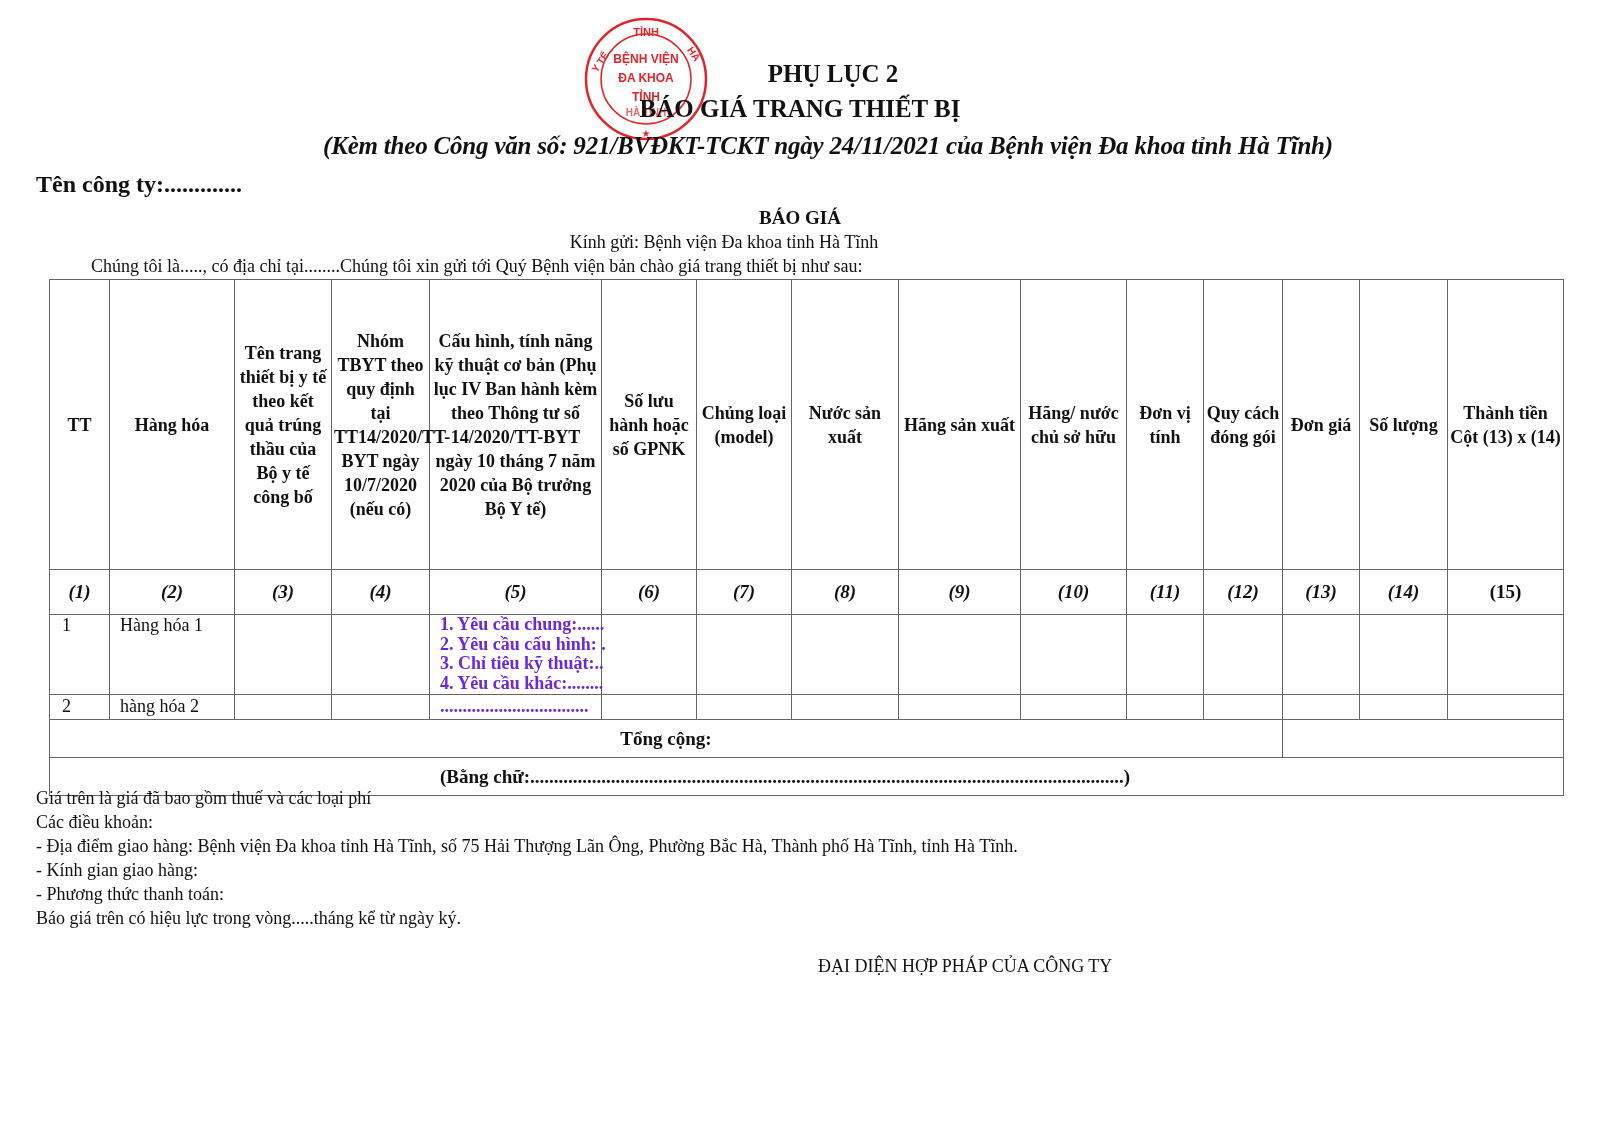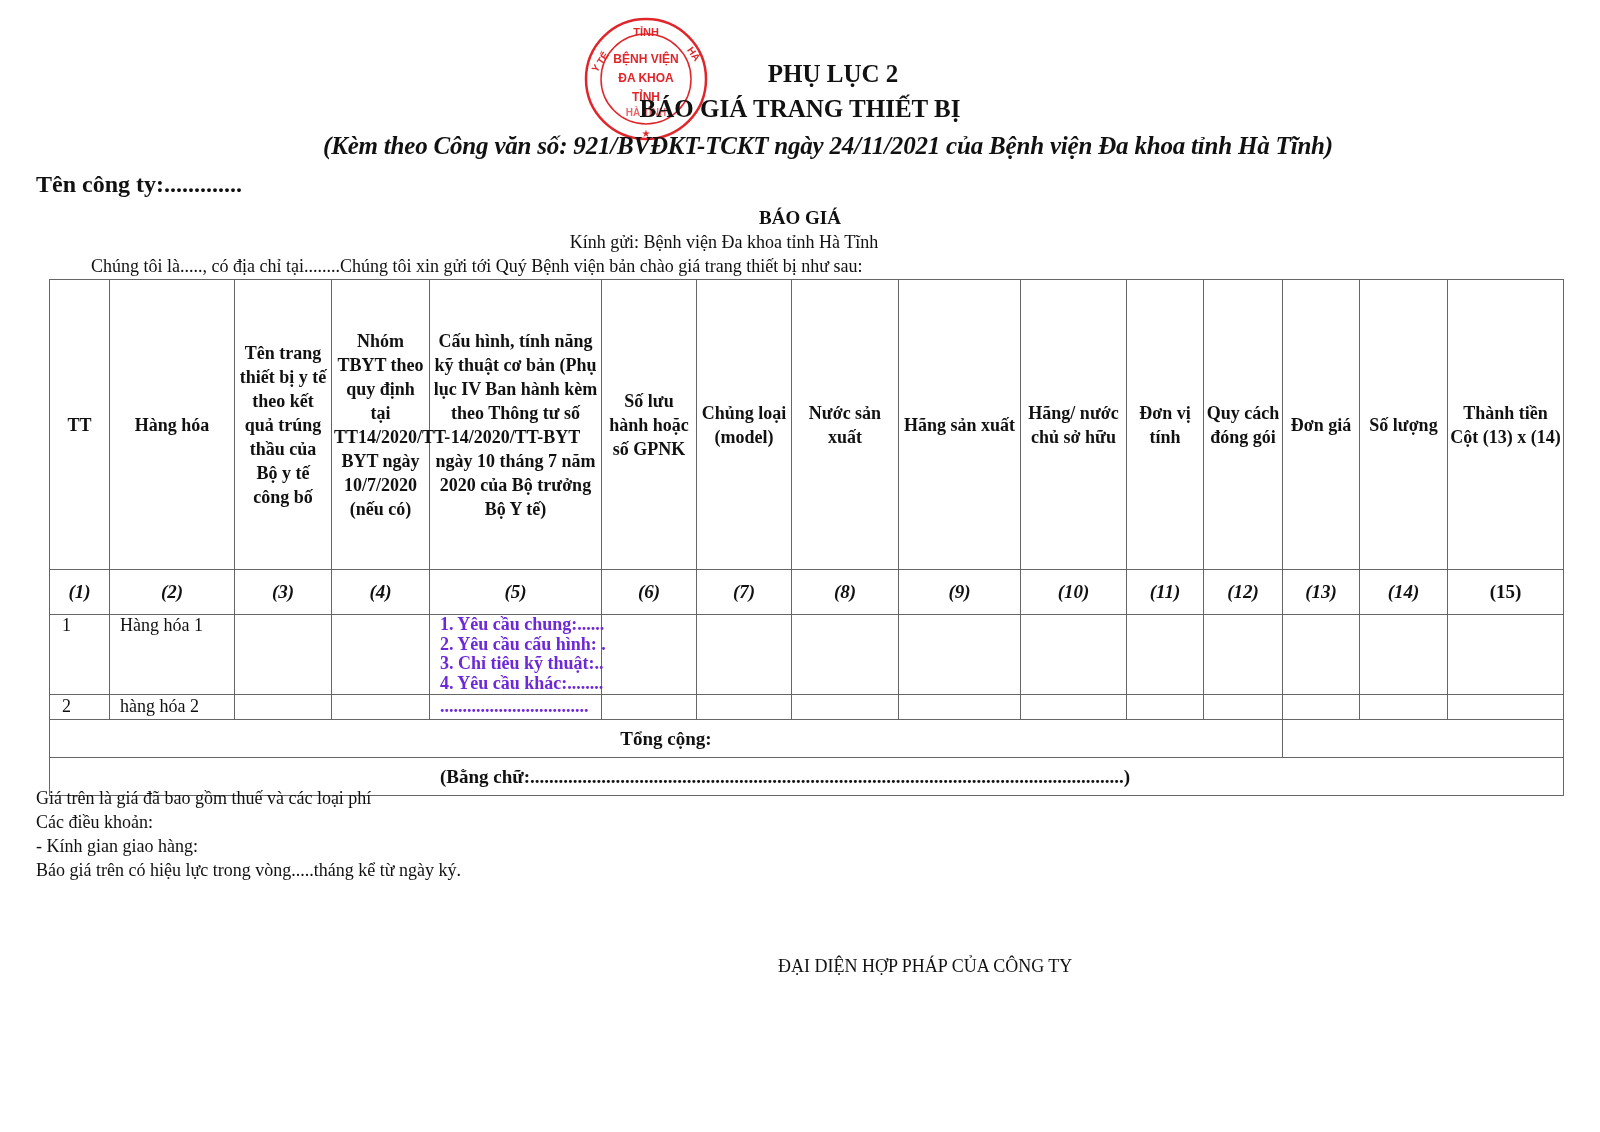--- a/index.html
+++ b/index.html
@@ -29,21 +29,21 @@
   .cell-tt { padding-left: 12px !important; }
   .cell-name { padding-left: 10px !important; }
   .spec-list { font-size: 14.5px; line-height: 19.5px; padding-left: 10px !important; color: #6d28d9; font-weight: bold; }
   .spec-list div { white-space: nowrap; }
   tr.total-row { height: 38px; }
   tr.total-row td.total-label { text-align: center; font-weight: bold; font-size: 19px; }
   tr.words-row { height: 38px; }
   tr.words-row td { font-weight: bold; font-size: 19px; padding-left: 390px; }
 
   .notes { left: 36px; top: 786px; font-size: 18px; line-height: 24px; }
-  .signature { left: 778px; top: 956px; font-size: 18px; }
+  .signature { left: 818px; top: 956px; font-size: 18px; }
 
   .stamp { left: 583px; top: 16px; width: 126px; height: 126px; }
 </style>
 </head>
 <body>
 
 <svg class="abs stamp" viewBox="0 0 126 126">
   <circle cx="63" cy="63" r="60" fill="none" stroke="#e0262b" stroke-width="2.5"></circle>
   <circle cx="63" cy="63" r="45" fill="none" stroke="#e0262b" stroke-width="1.5"></circle>
   <text x="63" y="20" text-anchor="middle" font-family="Liberation Sans, sans-serif" font-size="11" font-weight="bold" fill="#e0262b">TỈNH</text>
@@ -165,17 +165,19 @@
   </tr>
   <tr class="words-row">
     <td colspan="15">(Bằng chữ:.............................................................................................................................)</td>
   </tr>
 </tbody>
   </table>
 
 <div class="abs notes">
   <div>Giá trên là giá đã bao gồm thuế và các loại phí</div>
   <div>Các điều khoản:</div>
+  <div>- Địa điểm giao hàng: Bệnh viện Đa khoa tỉnh Hà Tĩnh, số 75 Hải Thượng Lãn Ông, Phường Bắc Hà, Thành phố Hà Tĩnh, tỉnh Hà Tĩnh.</div>
   <div>- Kính gian giao hàng:</div>
+  <div>- Phương thức thanh toán:</div>
   <div>Báo giá trên có hiệu lực trong vòng.....tháng kể từ ngày ký.</div>
 </div>
 
 <div class="abs signature">ĐẠI DIỆN HỢP PHÁP CỦA CÔNG TY</div>
 
 </body></html>

